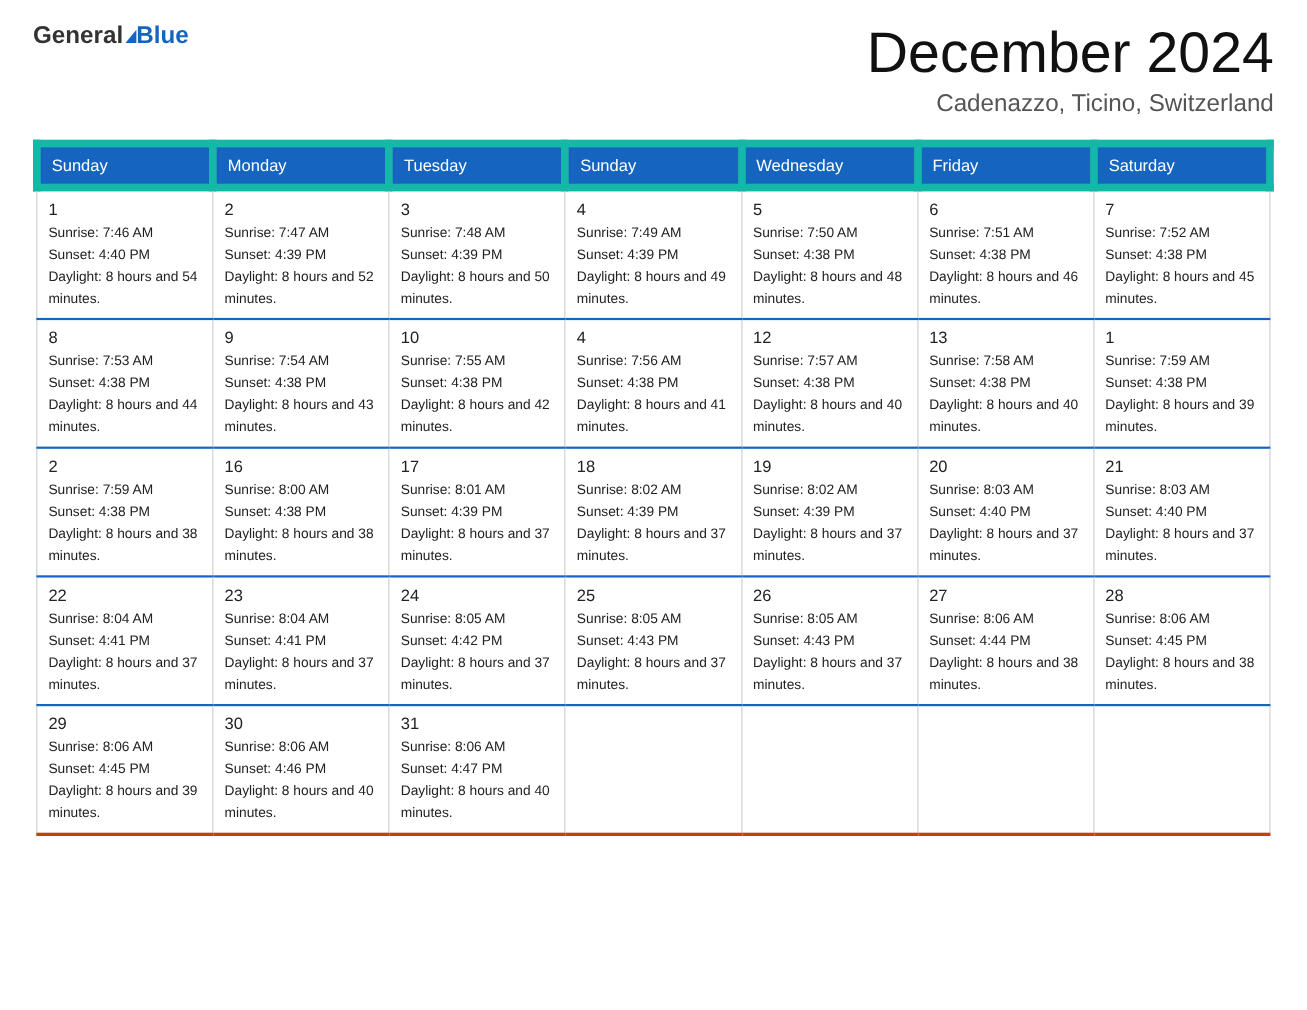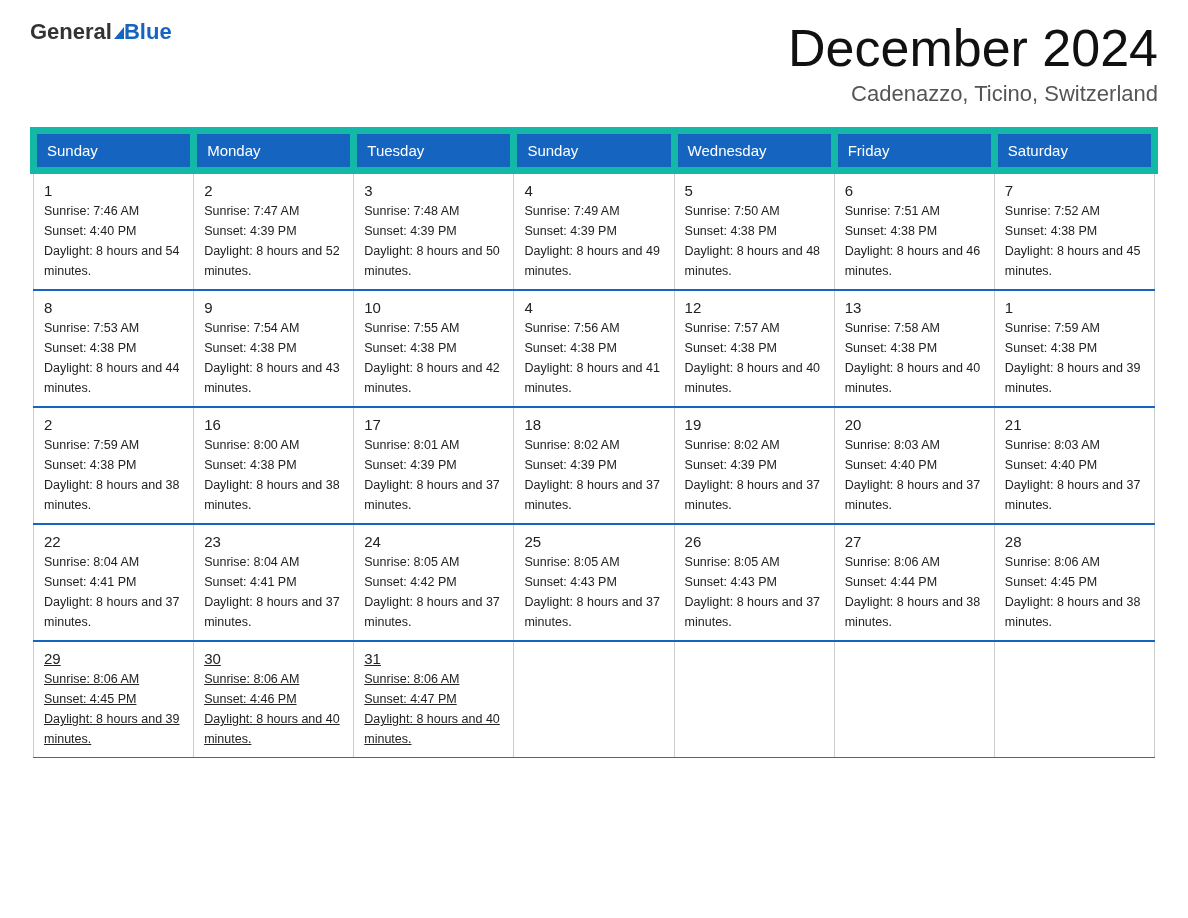--- a/index.html
+++ b/index.html
@@ -88,22 +88,21 @@
     }
     .day-info {
       font-size: 12.5px;
       line-height: 1.6;
       color: #222;
     }
     .empty-cell {
       background: #fff;
     }
     tbody tr:last-child td {
-      border-bottom: 1px solid #c2410c;
-      text-decoration: underline;
+      border-bottom: 3px solid #c2410c;
     }
   </style>
 </head>
 <body>
 
 <div class="header">
   <div class="logo">
     <div>
       <span class="logo-general">General</span><span class="logo-triangle"></span>
     </div>

